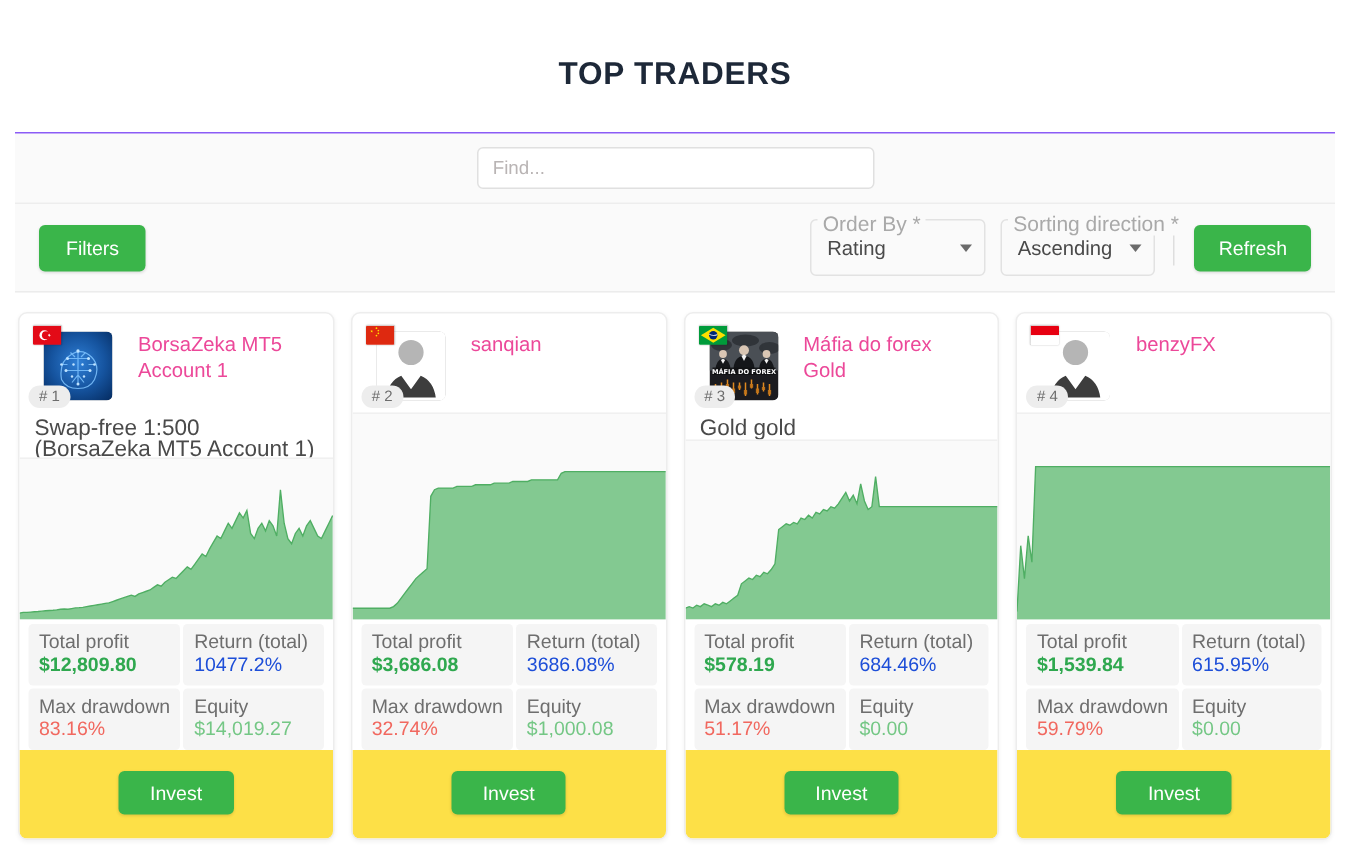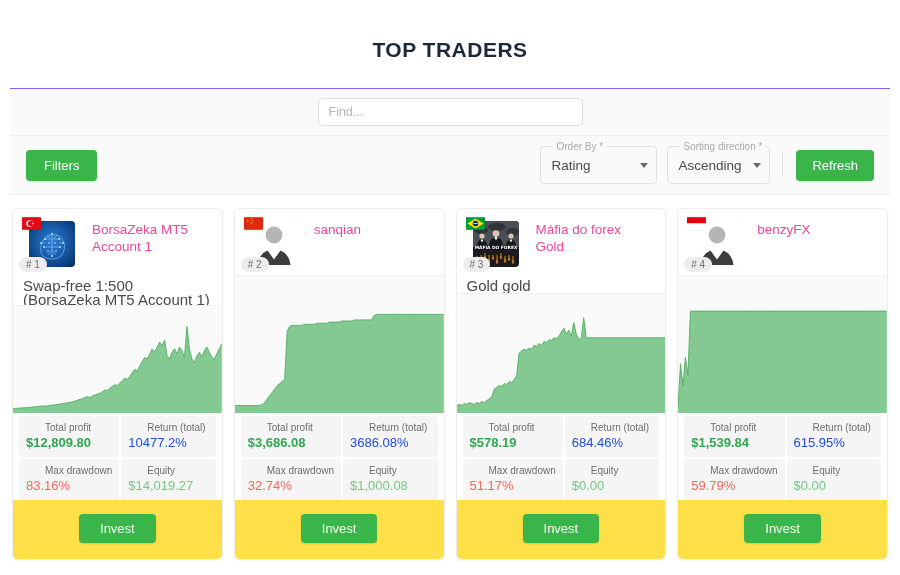--- a/index.html
+++ b/index.html
@@ -77,24 +77,24 @@
     border-radius: 4px;
     background: transparent;
     display: flex; align-items: center;
     padding: 0 8px 0 10px;
     margin-left: 10px;
   }
   .field-orderby { width: 117px; }
   .field-sorting { width: 103px; }
   .field-label {
     position: absolute;
-    top: -6px; left: 12px;
+    top: -6px; left: 4px;
     background: #fafafa;
     padding: 0 3px;
-    font-size: 10px;
+    font-size: 14px;
     color: #a9a9a9;
     white-space: nowrap;
     text-align: right;
   }
   .field-value {
     font-size: 13.5px;
     color: #4a4a4a;
     flex: 1 1 auto;
     white-space: nowrap;
     overflow: hidden;
@@ -206,25 +206,24 @@
     gap: 2px;
     padding: 3px 6px 0 6px;
     background: #ffffff;
   }
   .stat {
     background: #f5f5f5;
     border-radius: 3px;
     padding: 5px 7px 6px 7px;
   }
   .stat-label {
-    font-size: 10px;
+    font-size: 13px;
     color: #6e6e6e;
     line-height: 13px;
     white-space: nowrap;
-    margin-left: 19px;
   }
   .stat-value {
     font-size: 13px;
     line-height: 17px;
     white-space: nowrap;
   }
   .v-profit { color: #2fa84f; font-weight: bold; }
   .v-return { color: #1d4ed8; }
   .v-drawdown { color: #f1685f; }
   .v-equity { color: #74c785; }

